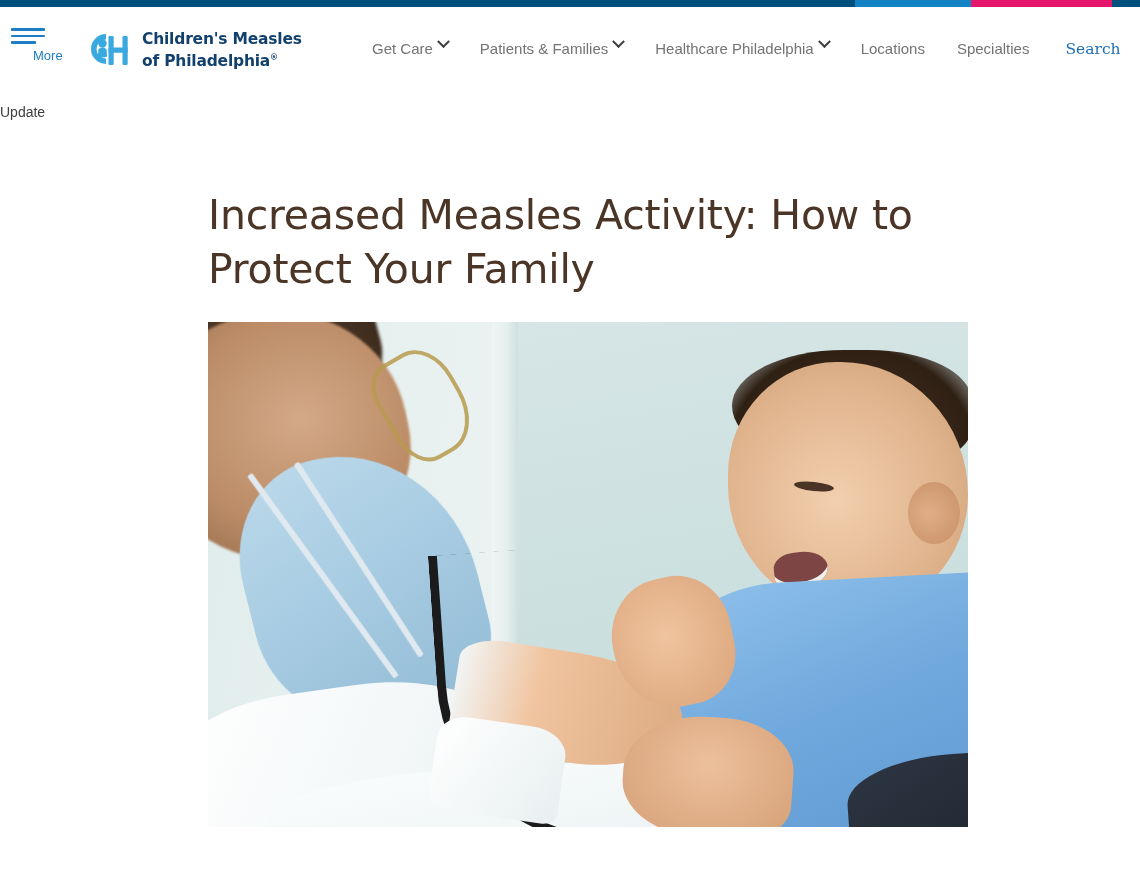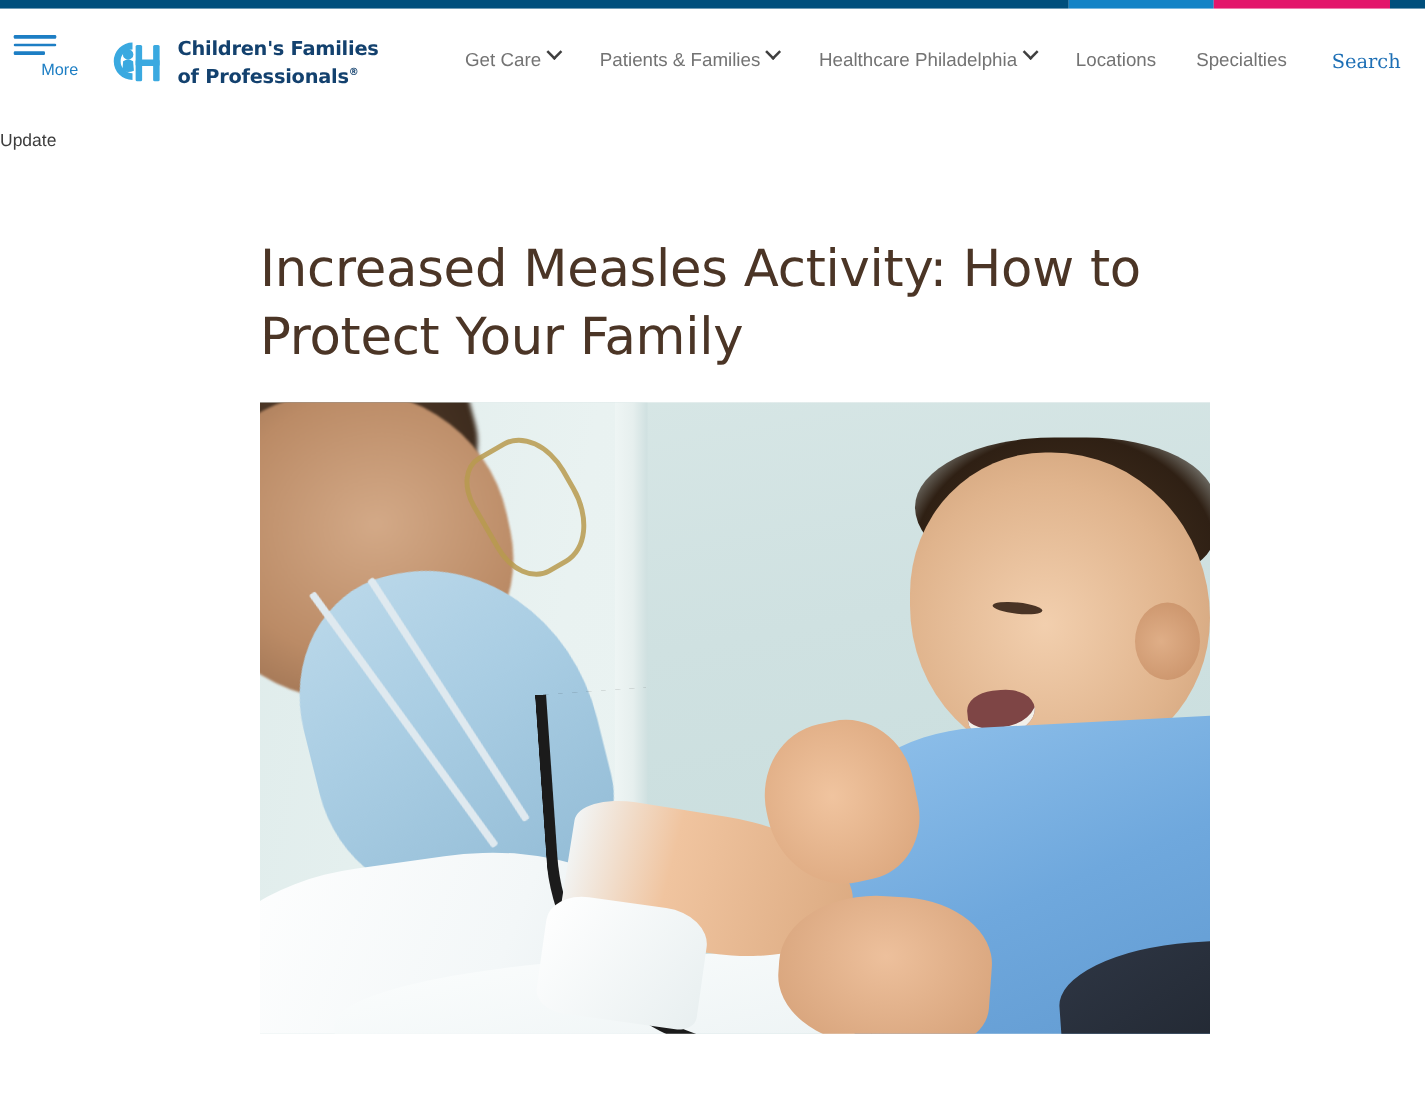--- a/index.html
+++ b/index.html
@@ -405,22 +405,22 @@
   <a class="logo-block">
     <svg class="logo-mark" viewBox="0 0 50 40">
       <path d="M22 4 A15 15 0 1 0 22 34 L22 28.5 A9.5 9.5 0 1 1 22 9.5 Z" fill="#3aa9e0"></path>
       <circle cx="18.5" cy="13.5" r="4.2" fill="#3aa9e0"></circle>
       <path d="M14.5 19 q4 -3 8 0 l0.6 7.5 q-4.6 2.2 -9.2 0 Z" fill="#3aa9e0"></path>
       <rect x="24.5" y="6" width="5.2" height="29" rx="1.2" fill="#3aa9e0"></rect>
       <rect x="38.5" y="6" width="5.2" height="29" rx="1.2" fill="#3aa9e0"></rect>
       <rect x="24.5" y="17.6" width="19.2" height="5.2" rx="1.2" fill="#3aa9e0"></rect>
     </svg>
     <span class="logo-words">
-      <span>Children's Families</span><br>
-      <span>of Professionals</span><span class="reg">®</span>
+      <span>Children's Measles</span><br>
+      <span>of Philadelphia</span><span class="reg">®</span>
     </span>
   </a>
 
   <nav class="main-nav">
 
     <span class="nav-item">
       <span>Get Care</span>
       <i class="caret"></i>
     </span>
 

